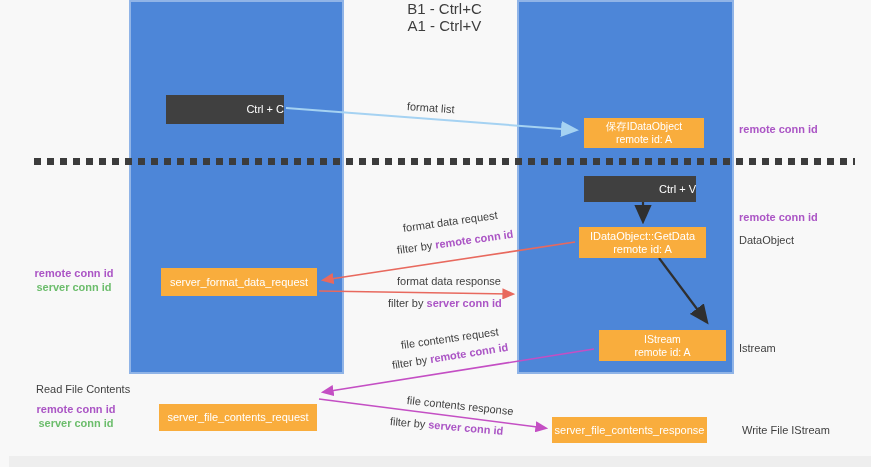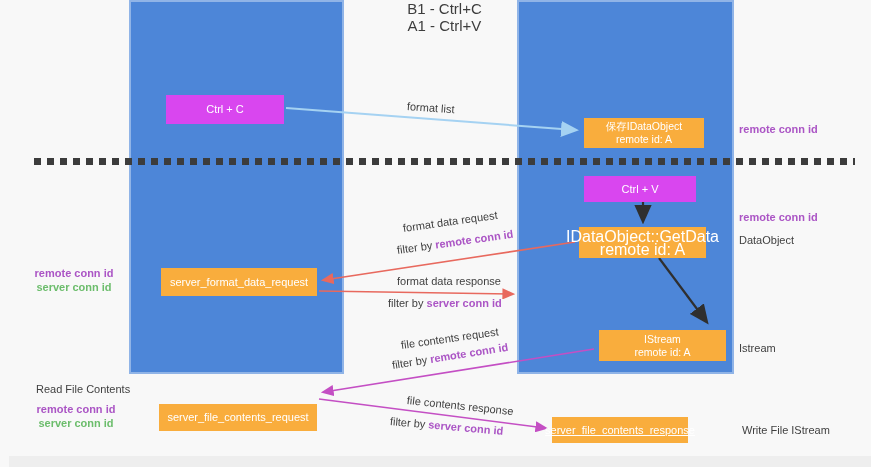--- a/index.html
+++ b/index.html
@@ -25,31 +25,31 @@
   .col-right { left:508px; width:217px; }
   .dashes {
     left:25px; top:158px; width:821px; height:7px; z-index:3;
     background:repeating-linear-gradient(to right, #3c3c3c 0 7px, transparent 7px 13px);
   }
   svg.arrows { left:0; top:0; z-index:2; pointer-events:none; }
   .box {
     z-index:4; display:flex; flex-direction:column; align-items:center; justify-content:center;
     color:#ffffff; font-size:11px; line-height:13px; text-align:center; white-space:nowrap;
   }
-  .green  { background:#d946ef; }
+  .green  { background:#404040;align-items:flex-end; }
   .orange { background:#f9ad3d; }
   .b-ctrlc   { left:157px; top:95px;  width:118px; height:29px; }
   .b-save    { left:575px; top:118px; width:120px; height:30px; font-size:10.5px; }
   .b-ctrlv   { left:575px; top:176px; width:112px; height:26px; }
-  .b-getdata { left:570px; top:227px; width:127px; height:31px; font-size:16px; }
+  .b-getdata { left:570px; top:227px; width:127px; height:31px; font-size:11px; }
   .b-fmtreq  { left:152px; top:268px; width:156px; height:28px; }
   .b-fmtresp { left:510px; top:281px; width:156px; height:27px; }
   .b-istream { left:590px; top:330px; width:127px; height:31px; font-size:10.5px; }
   .b-filereq { left:150px; top:404px; width:158px; height:27px; }
-  .b-fileresp{ left:543px; top:417px; width:136px; height:26px;text-decoration:underline; }
+  .b-fileresp{ left:543px; top:417px; width:155px; height:26px; }
   .lbl { z-index:5; font-size:11px; white-space:nowrap; color:#3f3f3f; }
   .purple { color:#ab55c5; font-weight:bold; }
   .greent { color:#6cbd6c; font-weight:bold; }
   .rot-up   { transform:rotate(-8deg); transform-origin:left center; }
   .rot-up9  { transform:rotate(-9deg); transform-origin:left center; }
   .rot-dn4  { transform:rotate(4deg);  transform-origin:left center; }
   .rot-dn6  { transform:rotate(6deg);  transform-origin:left center; }
   .rot-dn5  { transform:rotate(5deg);  transform-origin:left center; }
   .side-block { text-align:center; line-height:14px; }
   .footer { left:0; right:0; top:456px; height:11px; background:#eeeeee; z-index:1; }

